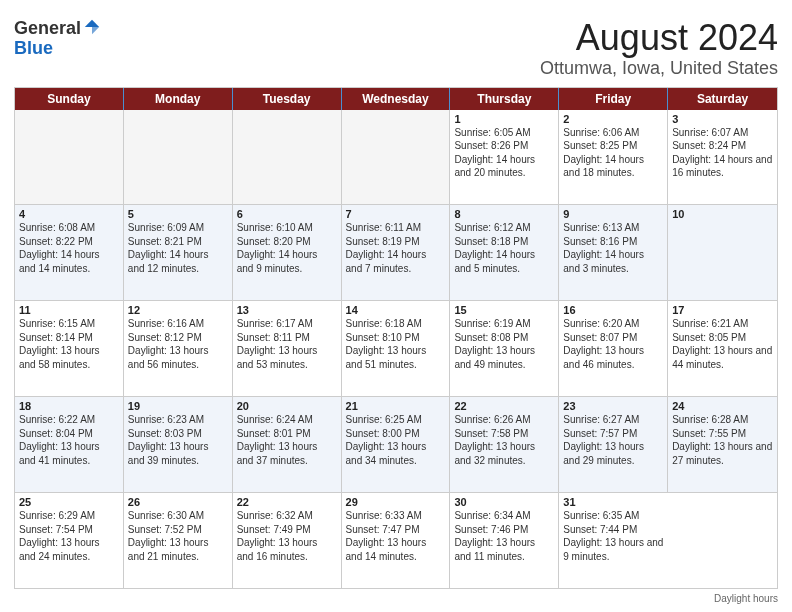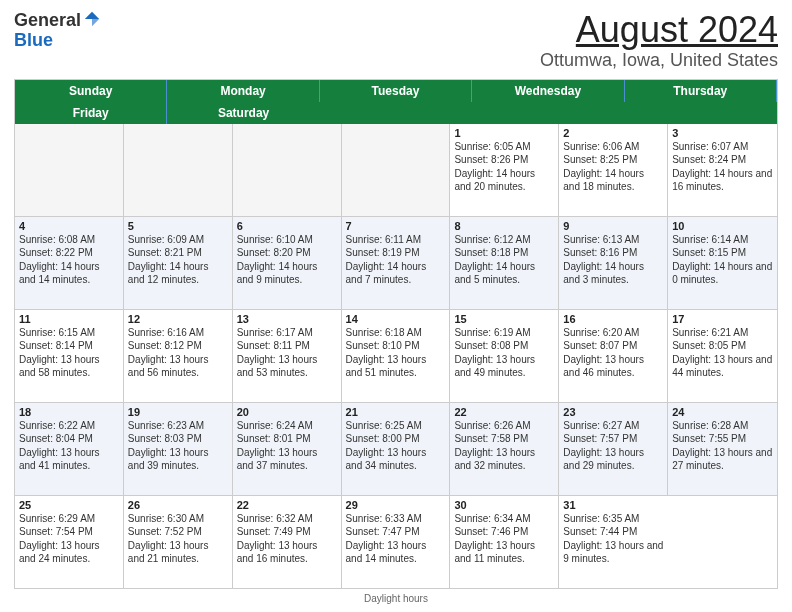--- a/index.html
+++ b/index.html
@@ -6,21 +6,21 @@
     body {
       font-family: Arial, sans-serif;
       background: #fff;
       width: 792px;
       height: 612px;
       overflow: hidden;
     }
     .page {
       width: 792px;
       height: 612px;
-      padding: 10px 14px 8px 14px;
+      padding: 18px 14px 8px 14px;
       display: flex;
       flex-direction: column;
     }
     .header {
       display: flex;
       justify-content: space-between;
       align-items: flex-start;
       margin-bottom: 8px;
     }
     .logo {
@@ -44,36 +44,35 @@
       margin-bottom: 2px;
     }
     .title-block {
       text-align: right;
     }
     .main-title {
       font-size: 36px;
       font-weight: normal;
       color: #222;
       line-height: 1.1;
-      text-decoration: underline;
     }
     .subtitle {
       font-size: 18px;
       color: #555;
     }
     .calendar {
       flex: 1;
       display: flex;
       flex-direction: column;
       border: 1px solid #ccc;
     }
     .cal-header {
       display: grid;
-      grid-template-columns: repeat(5, 1fr);
-      background: #15803d;
+      grid-template-columns: repeat(7, 1fr);
+      background: #7f1d1d;
     }
     .cal-header-cell {
       color: #fff;
       font-size: 12px;
       font-weight: bold;
       padding: 4px 5px;
       text-align: center;
       border-right: 1px solid #4a8fd0;
     }
     .cal-header-cell:last-child { border-right: none; }
@@ -110,21 +109,21 @@
     }
     .cell-text {
       font-size: 10px;
       line-height: 1.35;
       color: #333;
     }
     .footer {
       font-size: 10px;
       color: #666;
       margin-top: 4px;
-      text-align: center;
+      text-align: right;
     }
   </style>
 </head>
 <body>
 
 <div class="page">
   <div class="header">
     <div class="logo">
       <div class="logo-text">
         <span class="logo-general">General</span>
@@ -190,21 +189,20 @@
           <div class="cal-cell alt-row">
             <span class="day-num">8</span>
             <div class="cell-text">Sunrise: 6:12 AM<br>Sunset: 8:18 PM<br>Daylight: 14 hours and 5 minutes.</div>
           </div>
           <div class="cal-cell alt-row">
             <span class="day-num">9</span>
             <div class="cell-text">Sunrise: 6:13 AM<br>Sunset: 8:16 PM<br>Daylight: 14 hours and 3 minutes.</div>
           </div>
           <div class="cal-cell alt-row">
             <span class="day-num">10</span>
-            <div class="cell-text">Sunrise: 6:14 AM<br>Sunset: 8:15 PM<br>Daylight: 14 hours and 0 minutes.</div>
           </div>
         </div>
         <div class="cal-row">
           <div class="cal-cell">
             <span class="day-num">11</span>
             <div class="cell-text">Sunrise: 6:15 AM<br>Sunset: 8:14 PM<br>Daylight: 13 hours and 58 minutes.</div>
           </div>
           <div class="cal-cell">
             <span class="day-num">12</span>
             <div class="cell-text">Sunrise: 6:16 AM<br>Sunset: 8:12 PM<br>Daylight: 13 hours and 56 minutes.</div>

